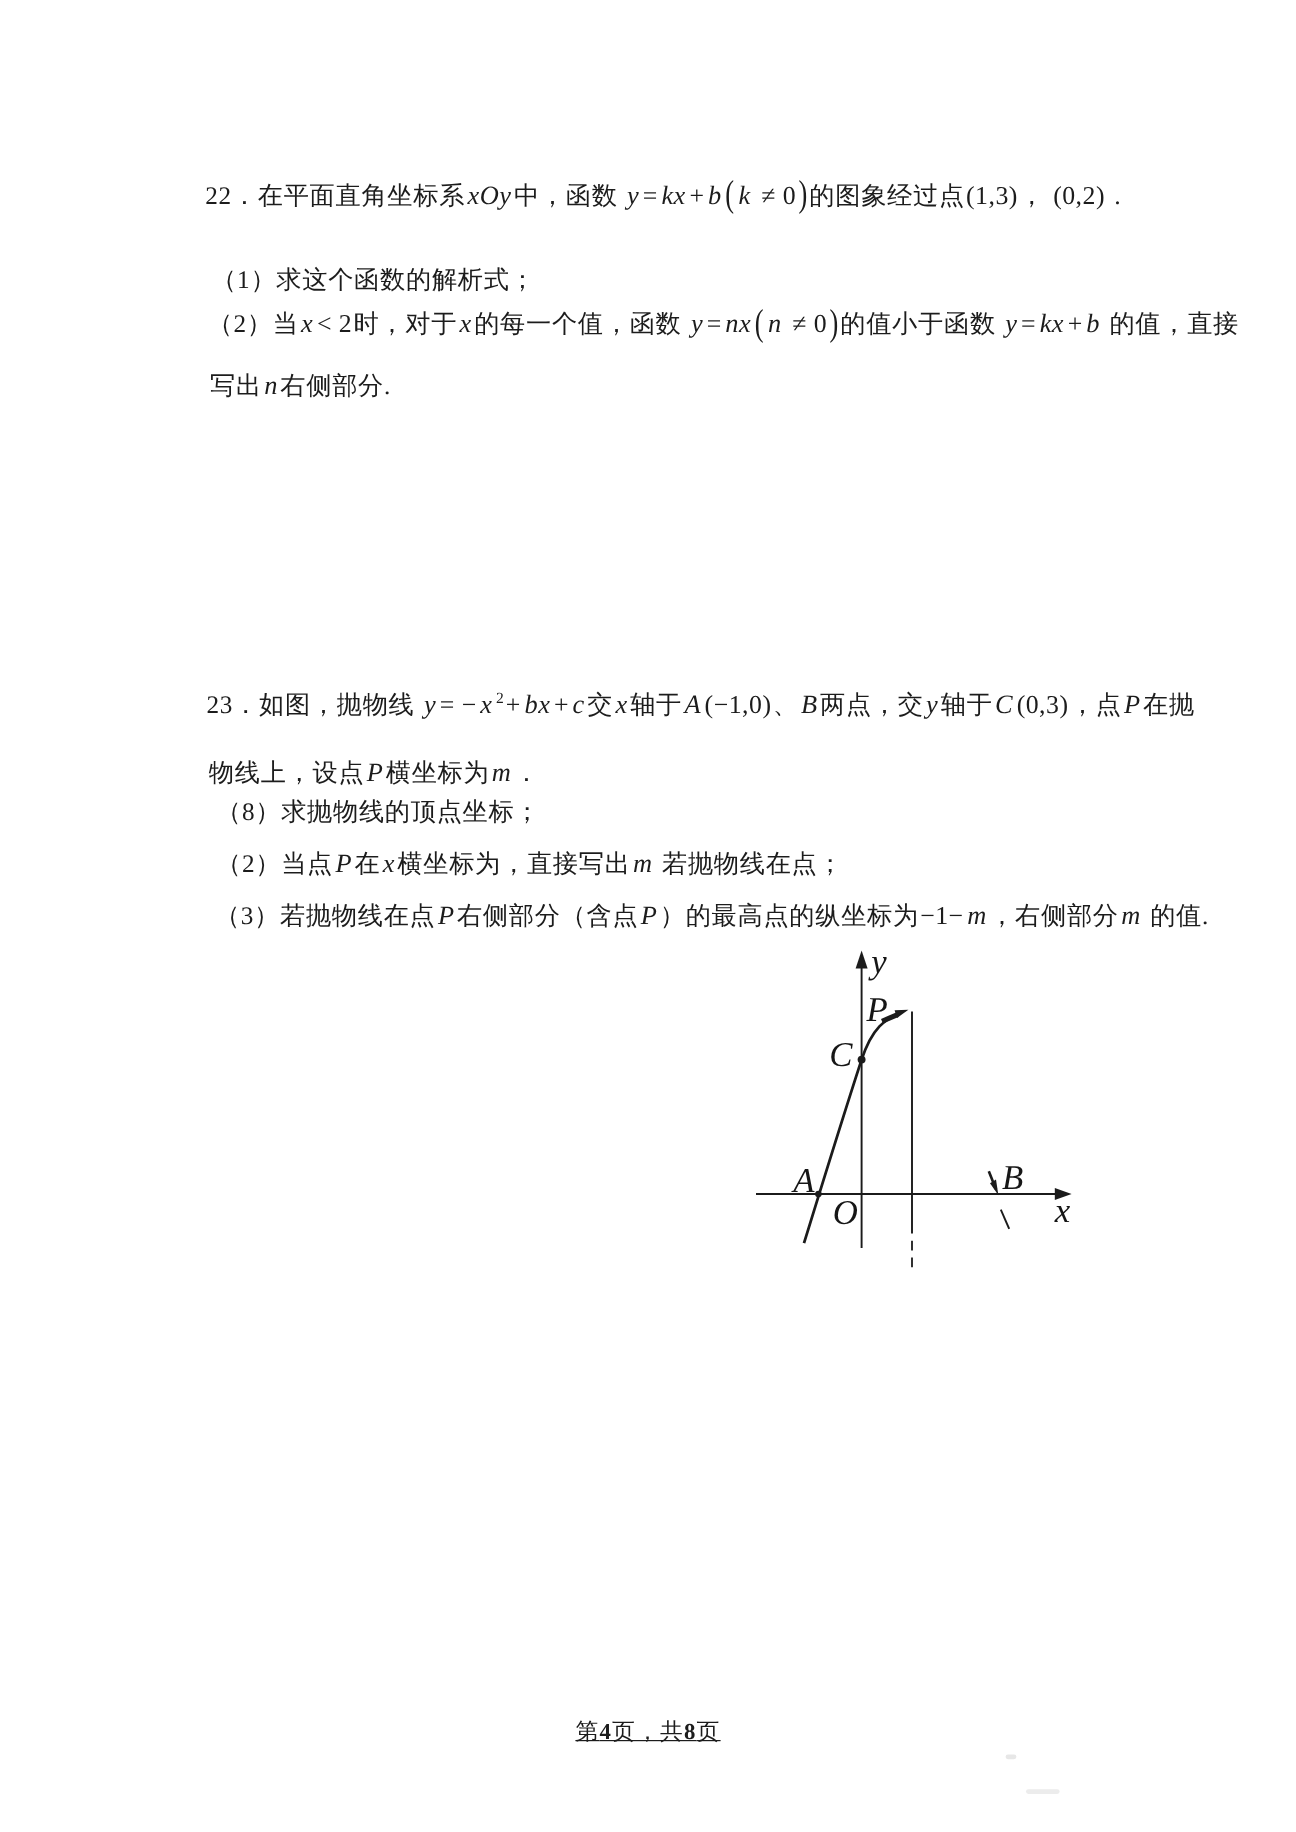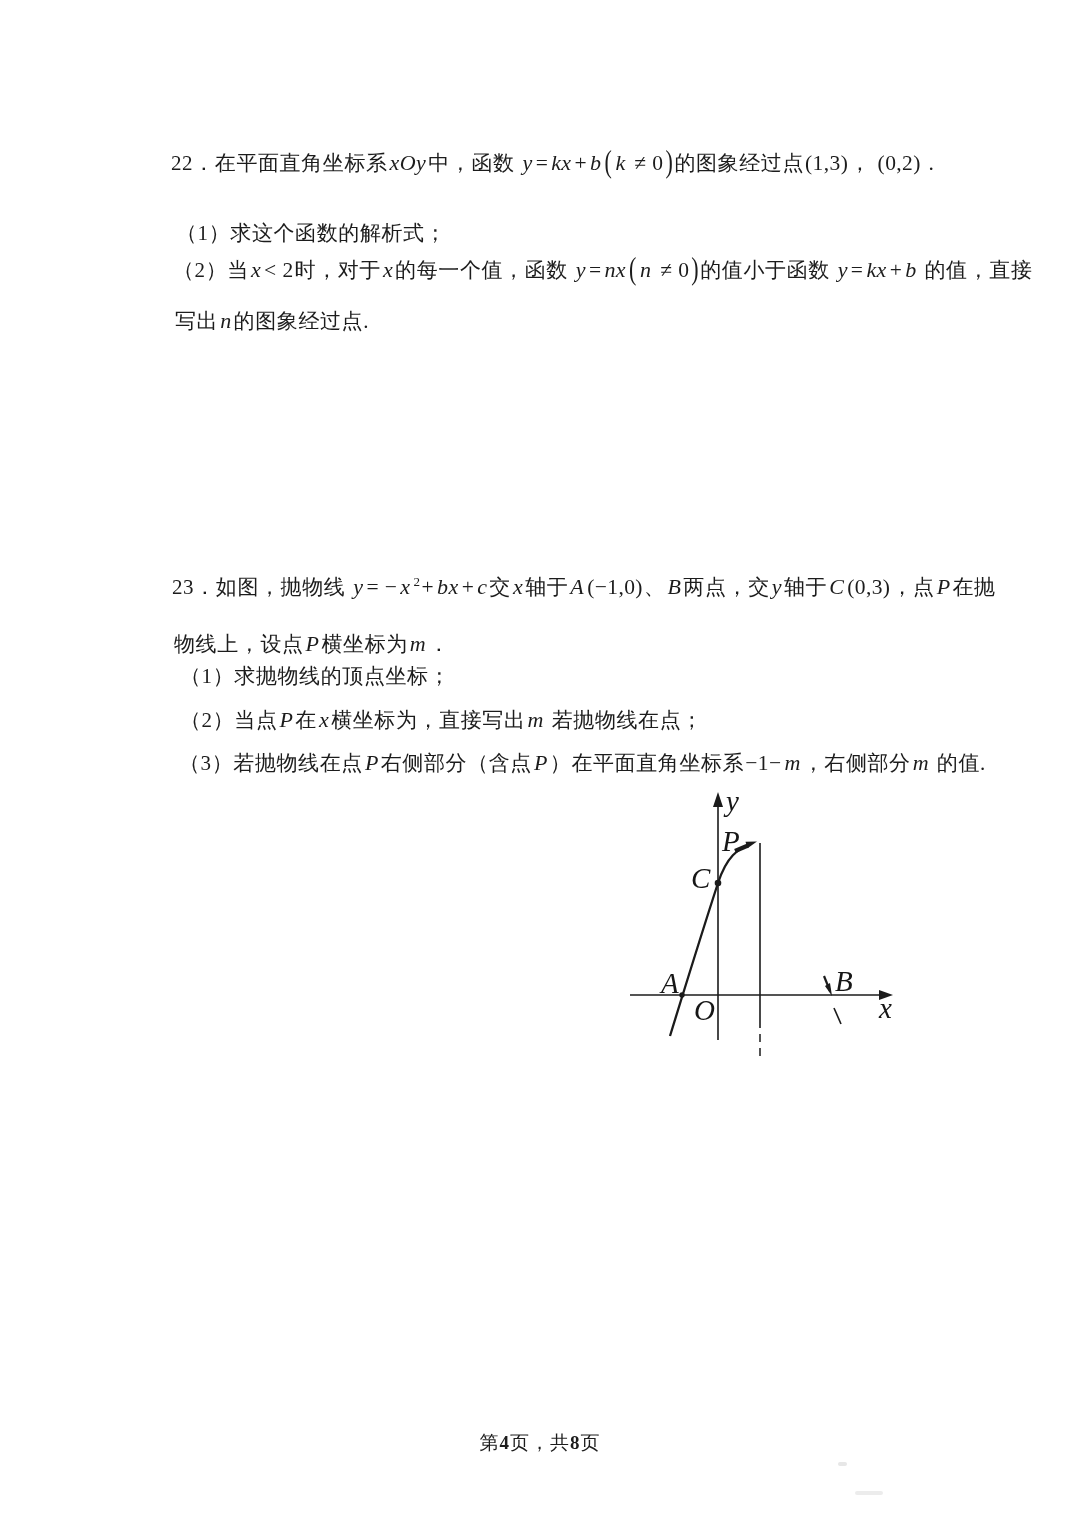--- a/index.html
+++ b/index.html
@@ -14,21 +14,21 @@
     font-size:21px; line-height:31px; letter-spacing:0.6px; color:#1c1c1c;
   }
   .seg-c { font-family:"Liberation Serif","DejaVu Serif",serif; }
   .seg-i { font-style:italic; font-size:22px; letter-spacing:0.4px; margin:0 2px; }
   .seg-u { font-size:21.5px; letter-spacing:0.4px; margin:0 1px; }
   .seg-p { display:inline-block; transform:scaleY(1.42); transform-origin:center 60%; font-size:22px; margin:0 1px; }
   .seg-sup { font-size:13px; vertical-align:8px; margin-left:1px; }
   .seg-cb { font-weight:700; }
   .footer {
     position:absolute; top:1430px; left:0; width:100%; text-align:center;
-    font-size:19px; letter-spacing:1px;
+    font-size:19px; letter-spacing:1px;text-decoration:underline;
   }
   .graph { position:absolute; left:600px; top:788px; width:320px; height:290px; }
   .graph .axis { stroke:#1b1b1b; stroke-width:1.6; fill:none; }
   .graph .curve { stroke:#1b1b1b; stroke-width:2.3; fill:none; }
   .graph .thick { stroke:#1b1b1b; stroke-width:4.2; fill:none; }
   .graph .fillb { fill:#1b1b1b; stroke:none; }
   .graph .dash { stroke:#1b1b1b; stroke-width:1.5; stroke-dasharray:8 6; fill:none; }
   .graph text {
     font-family:"Liberation Serif","DejaVu Serif",serif;
     font-style:italic; font-size:29px; fill:#161616;
@@ -39,29 +39,29 @@
 </style>
 </head>
 <body>
 
 <div class="page">
 
   <section>
     <p class="line" style="top:147px; left:171px;"><span class="seg-c">22．在平面直角坐标系</span><span class="seg-i">xOy</span><span class="seg-c">中，函数 </span><span class="seg-i">y</span><span class="seg-u">=</span><span class="seg-i">kx</span><span class="seg-u">+</span><span class="seg-i">b</span><span class="seg-p">(</span><span class="seg-i">k</span><span class="seg-u"> ≠ 0</span><span class="seg-p">)</span><span class="seg-c">的图象经过点</span><span class="seg-u">(1,3)</span><span class="seg-c">，</span><span class="seg-u"> (0,2)</span><span class="seg-u"> .</span></p>
     <p class="line" style="top:218px; left:176px;"><span class="seg-c">（1）求这个函数的解析式；</span></p>
     <p class="line" style="top:254px; left:173px;"><span class="seg-c">（2）当</span><span class="seg-i">x</span><span class="seg-u">&lt; 2</span><span class="seg-c">时，对于</span><span class="seg-i">x</span><span class="seg-c">的每一个值，函数 </span><span class="seg-i">y</span><span class="seg-u">=</span><span class="seg-i">nx</span><span class="seg-p">(</span><span class="seg-i">n</span><span class="seg-u"> ≠ 0</span><span class="seg-p">)</span><span class="seg-c">的值小于函数 </span><span class="seg-i">y</span><span class="seg-u">=</span><span class="seg-i">kx</span><span class="seg-u">+</span><span class="seg-i">b</span><span class="seg-c"> 的值，直接</span></p>
-    <p class="line" style="top:305px; left:175px;"><span class="seg-c">写出</span><span class="seg-i">n</span><span class="seg-c">的图象经过点.</span></p>
+    <p class="line" style="top:305px; left:175px;"><span class="seg-c">写出</span><span class="seg-i">n</span><span class="seg-c">右侧部分.</span></p>
   </section>
 
   <section>
     <p class="line" style="top:566px; left:172px;"><span class="seg-c">23．如图，抛物线 </span><span class="seg-i">y</span><span class="seg-u">= −</span><span class="seg-i">x</span><span class="seg-sup">2</span><span class="seg-u">+</span><span class="seg-i">bx</span><span class="seg-u">+</span><span class="seg-i">c</span><span class="seg-c">交</span><span class="seg-i">x</span><span class="seg-c">轴于</span><span class="seg-i">A</span><span class="seg-u">(−1,0)</span><span class="seg-c">、</span><span class="seg-i">B</span><span class="seg-c">两点，交</span><span class="seg-i">y</span><span class="seg-c">轴于</span><span class="seg-i">C</span><span class="seg-u">(0,3)</span><span class="seg-c">，点</span><span class="seg-i">P</span><span class="seg-c">在抛</span></p>
     <p class="line" style="top:615px; left:174px;margin-top:13px;"><span class="seg-c">物线上，设点</span><span class="seg-i">P</span><span class="seg-c">横坐标为</span><span class="seg-i">m</span><span class="seg-c">．</span></p>
-    <p class="line" style="top:661px; left:180px;"><span class="seg-c">（1）求抛物线的顶点坐标；</span></p>
+    <p class="line" style="top:661px; left:180px;"><span class="seg-c">（8）求抛物线的顶点坐标；</span></p>
     <p class="line" style="top:704px; left:180px;"><span class="seg-c">（2）当点</span><span class="seg-i">P</span><span class="seg-c">在</span><span class="seg-i">x</span><span class="seg-c">横坐标为，直接写出</span><span class="seg-i">m</span><span class="seg-c"> 若抛物线在点；</span></p>
-    <p class="line" style="top:747px; left:179px;"><span class="seg-c">（3）若抛物线在点</span><span class="seg-i">P</span><span class="seg-c">右侧部分（含点</span><span class="seg-i">P</span><span class="seg-c">）在平面直角坐标系</span><span class="seg-u">−1−</span><span class="seg-i">m</span><span class="seg-c">，右侧部分</span><span class="seg-i">m</span><span class="seg-c"> 的值.</span></p>
+    <p class="line" style="top:747px; left:179px;"><span class="seg-c">（3）若抛物线在点</span><span class="seg-i">P</span><span class="seg-c">右侧部分（含点</span><span class="seg-i">P</span><span class="seg-c">）的最高点的纵坐标为</span><span class="seg-u">−1−</span><span class="seg-i">m</span><span class="seg-c">，右侧部分</span><span class="seg-i">m</span><span class="seg-c"> 的值.</span></p>
   </section>
 
   <svg class="graph" viewBox="0 0 320 290" aria-hidden="true">
 
     <line class="axis" x1="118" y1="13" x2="118" y2="252"></line>
     <polygon class="fillb" points="118,4 113,19 123,19"></polygon>
 
     <line class="axis" x1="30" y1="207" x2="282" y2="207"></line>
     <polygon class="fillb" points="293,207 279,202 279,212"></polygon>
 

